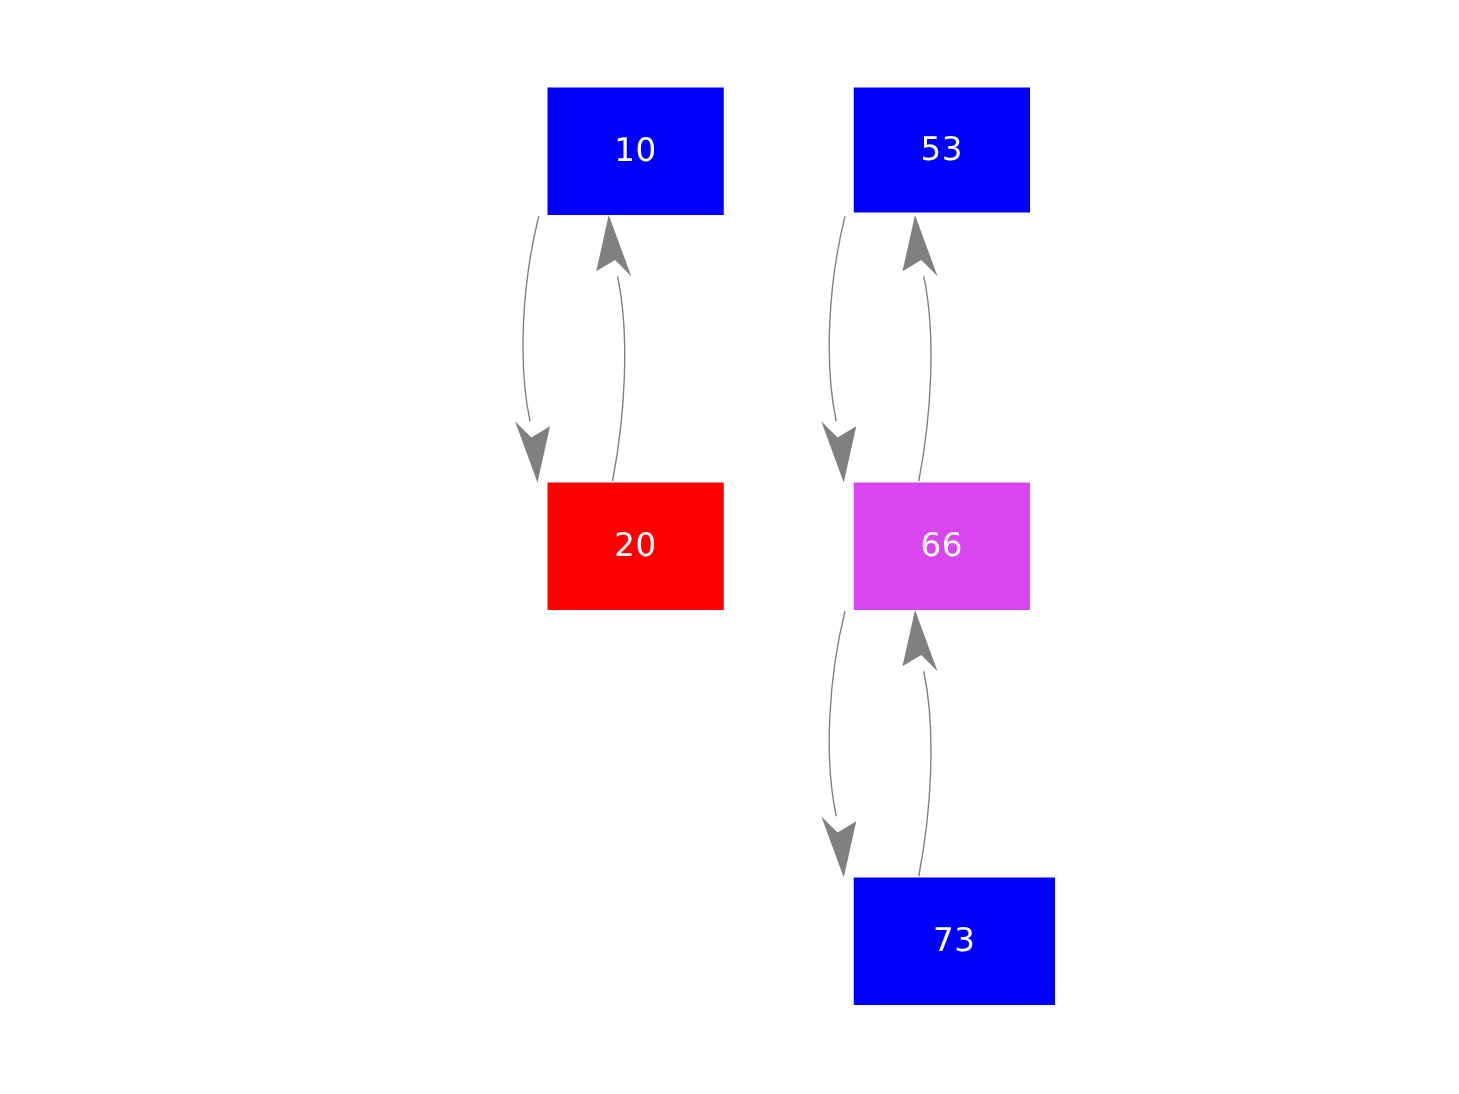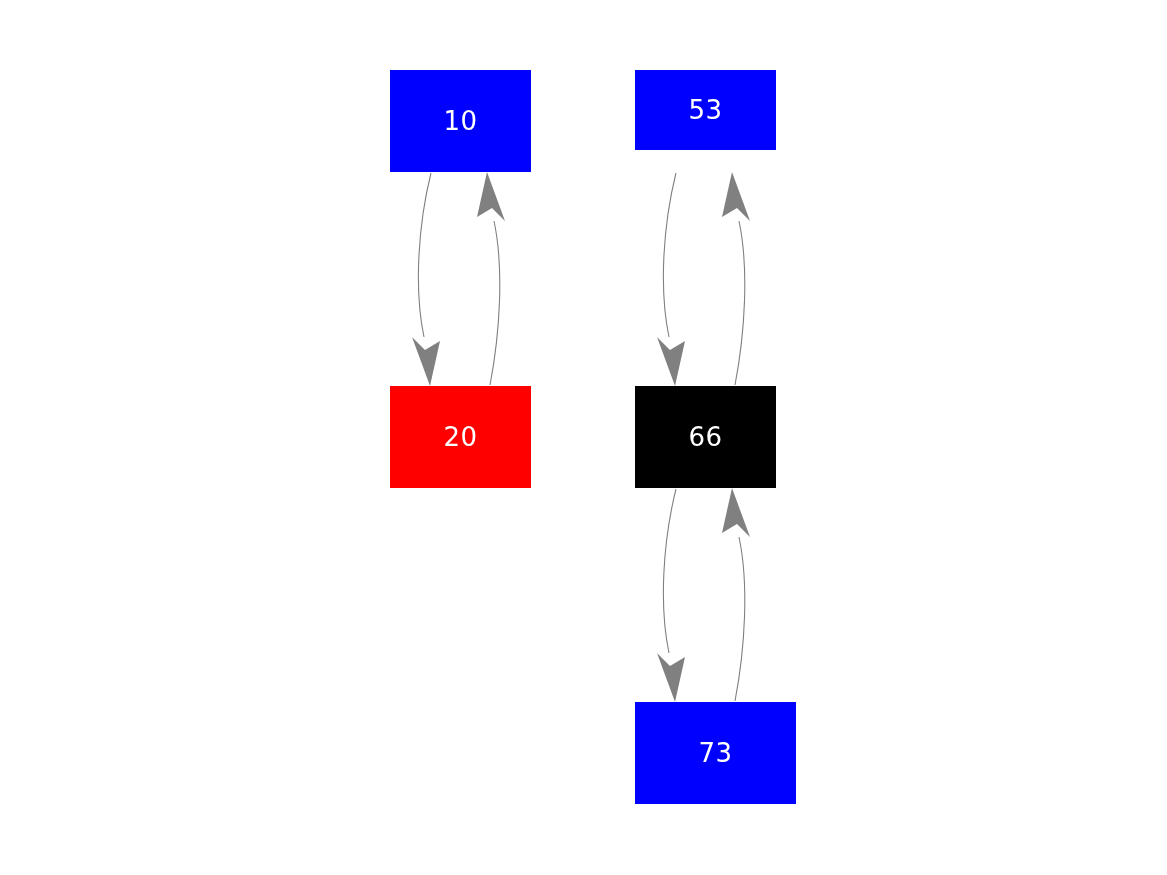--- a/index.html
+++ b/index.html
@@ -44,20 +44,21 @@
     display: flex;
     align-items: center;
     justify-content: center;
     color: #ffffff;
     font-family: "DejaVu Sans", sans-serif;
     font-size: 26px;
     font-weight: normal;
     line-height: 1;
     letter-spacing: 0.5px;
     user-select: none;
+    margin-left: 48px;
   }
 </style>
 </head>
 <body style="background: rgb(255, 255, 255); width: 1167px; height: 875px;">
 
 <div id="canvas">
 
   <svg class="graph-svg" viewBox="0 0 1167 875" xmlns="http://www.w3.org/2000/svg">
 
     <g>
@@ -89,29 +90,29 @@
       <path class="edge-path" d="M 735,701 C 745,649 749,584 739,537"></path>
       <path class="edge-arrowhead" d="M 732,488 L 750,537 L 737,524 L 722,533 Z"></path>
     </g>
 
   </svg>
 
   <div class="node-rect" style="left: 390px; top: 70px; width: 141px; height: 102px; background: rgb(0, 0, 255); color: rgb(255, 255, 255);">
     <span>10</span>
   </div>
 
-  <div class="node-rect" style="left: 635px; top: 70px; width: 141px; height: 80px; background: rgb(0, 0, 255); color: rgb(255, 255, 255);">
+  <div class="node-rect" style="left: 635px; top: 70px; width: 141px; height: 100px; background: rgb(0, 0, 255); color: rgb(255, 255, 255);">
     <span>53</span>
   </div>
 
   <div class="node-rect" style="left: 390px; top: 386px; width: 141px; height: 102px; background: rgb(255, 0, 0); color: rgb(255, 255, 255);">
     <span>20</span>
   </div>
 
-  <div class="node-rect" style="left: 635px; top: 386px; width: 141px; height: 102px; background: #000000; color: rgb(255, 255, 255);">
+  <div class="node-rect" style="left: 635px; top: 386px; width: 141px; height: 102px; background: #d946ef; color: rgb(255, 255, 255);">
     <span>66</span>
   </div>
 
   <div class="node-rect" style="left: 635px; top: 702px; width: 161px; height: 102px; background: rgb(0, 0, 255); color: rgb(255, 255, 255);">
     <span>73</span>
   </div>
 
 </div>
 
 </body></html>

